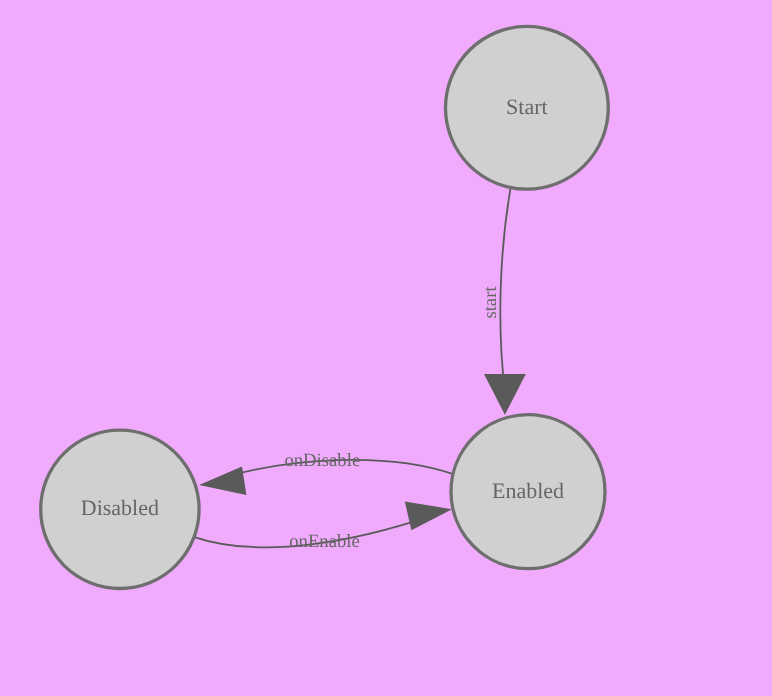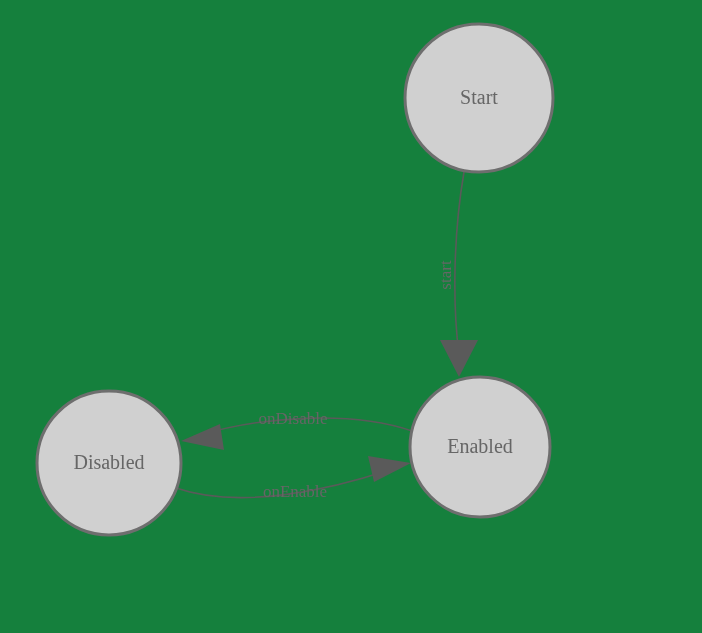--- a/index.html
+++ b/index.html
@@ -11,21 +11,21 @@
   body {
     width: 702px;
     height: 633px;
     font-family: "Liberation Serif", "DejaVu Serif", serif;
     overflow: hidden;
   }
   #diagram-canvas {
     position: relative;
     width: 702px;
     height: 633px;
-    background: #15803d;
+    background: #f0abfc;
   }
   #diagram-svg {
     position: absolute;
     top: 0;
     left: 0;
     width: 702px;
     height: 633px;
     display: block;
   }
   .state-node-circle {

